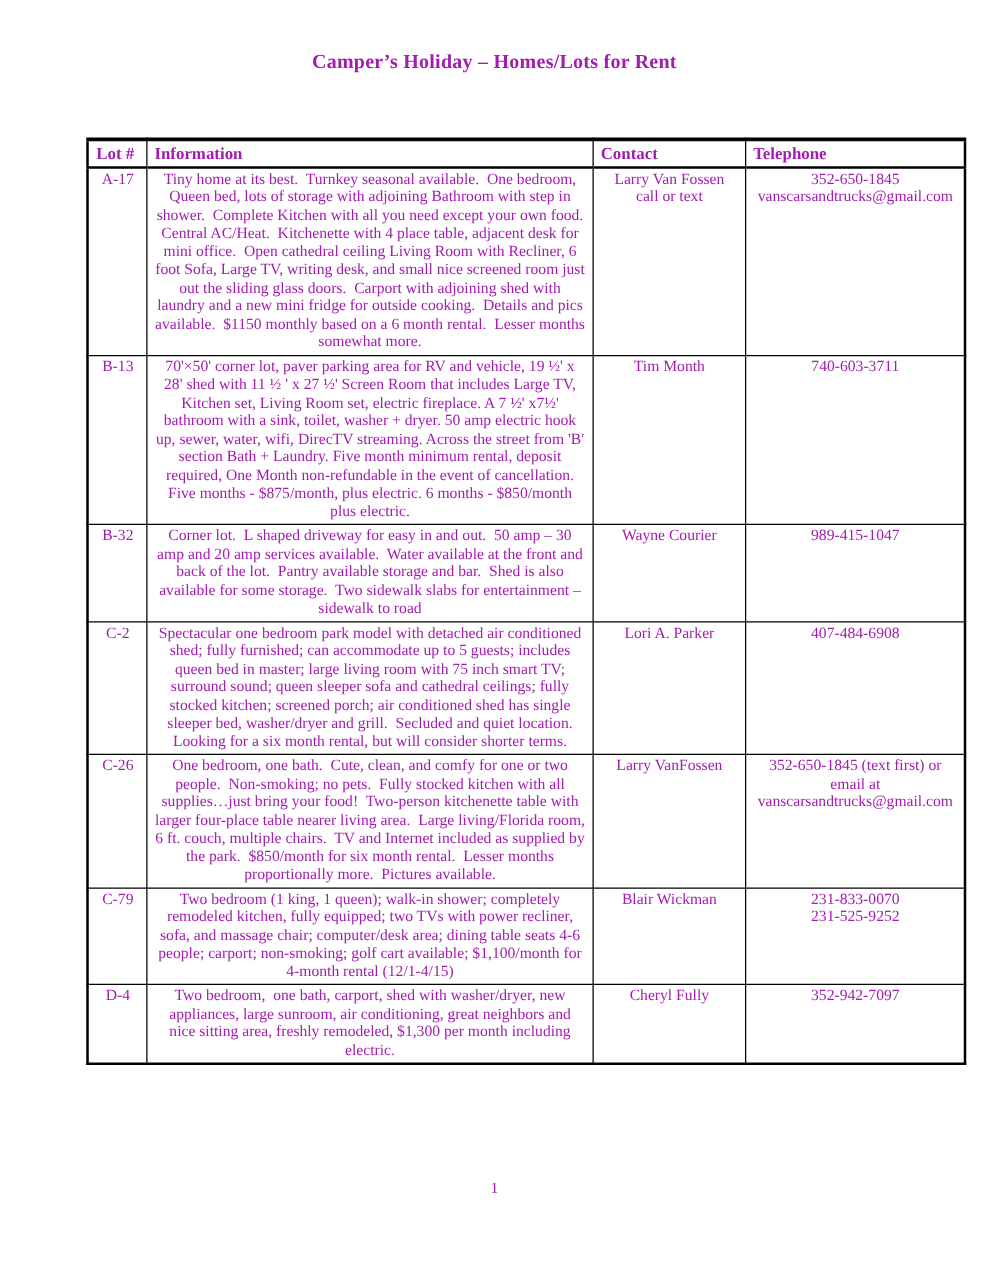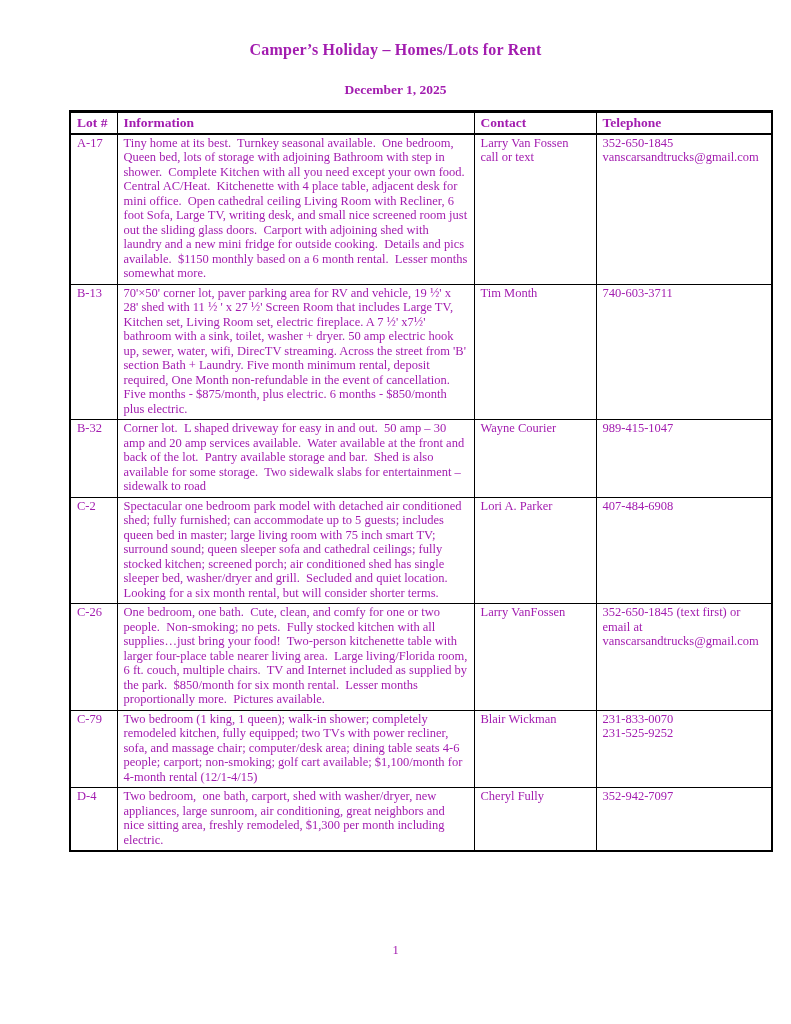--- a/index.html
+++ b/index.html
@@ -44,41 +44,40 @@
   table.rentals thead th {
     border-bottom: 2.5px solid #000;
     font-size: 13.5px;
     font-weight: bold;
     text-align: left;
     padding: 2px 4px 2px 6px;
     white-space: pre-wrap;
   }
   table.rentals td {
     vertical-align: top;
-    text-align: left;
+    text-align: center;
     padding: 1px 5px 3px 6px;
     white-space: pre-wrap;
     overflow-wrap: break-word;
   }
   td.lot-cell { padding-left: 6px; }
   .page-number {
     position: absolute;
     top: 943px;
     left: 0;
     width: 100%;
     text-align: center;
     font-size: 12.5px;
   }
 </style>
 </head>
 <body>
 
 <div class="page">
   <h1 class="doc-title">Camper’s Holiday – Homes/Lots for Rent</h1>
-  <h2 class="doc-date">December 1, 2025</h2>
 
   <table class="rentals">
     <colgroup>
       <col style="width:47px">
       <col style="width:357px">
       <col style="width:122px">
       <col style="width:176px">
     </colgroup>
     <thead>
       <tr>

